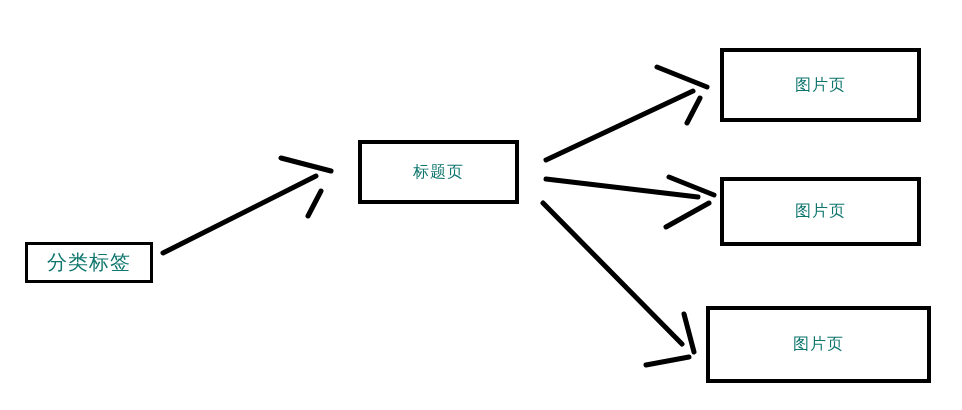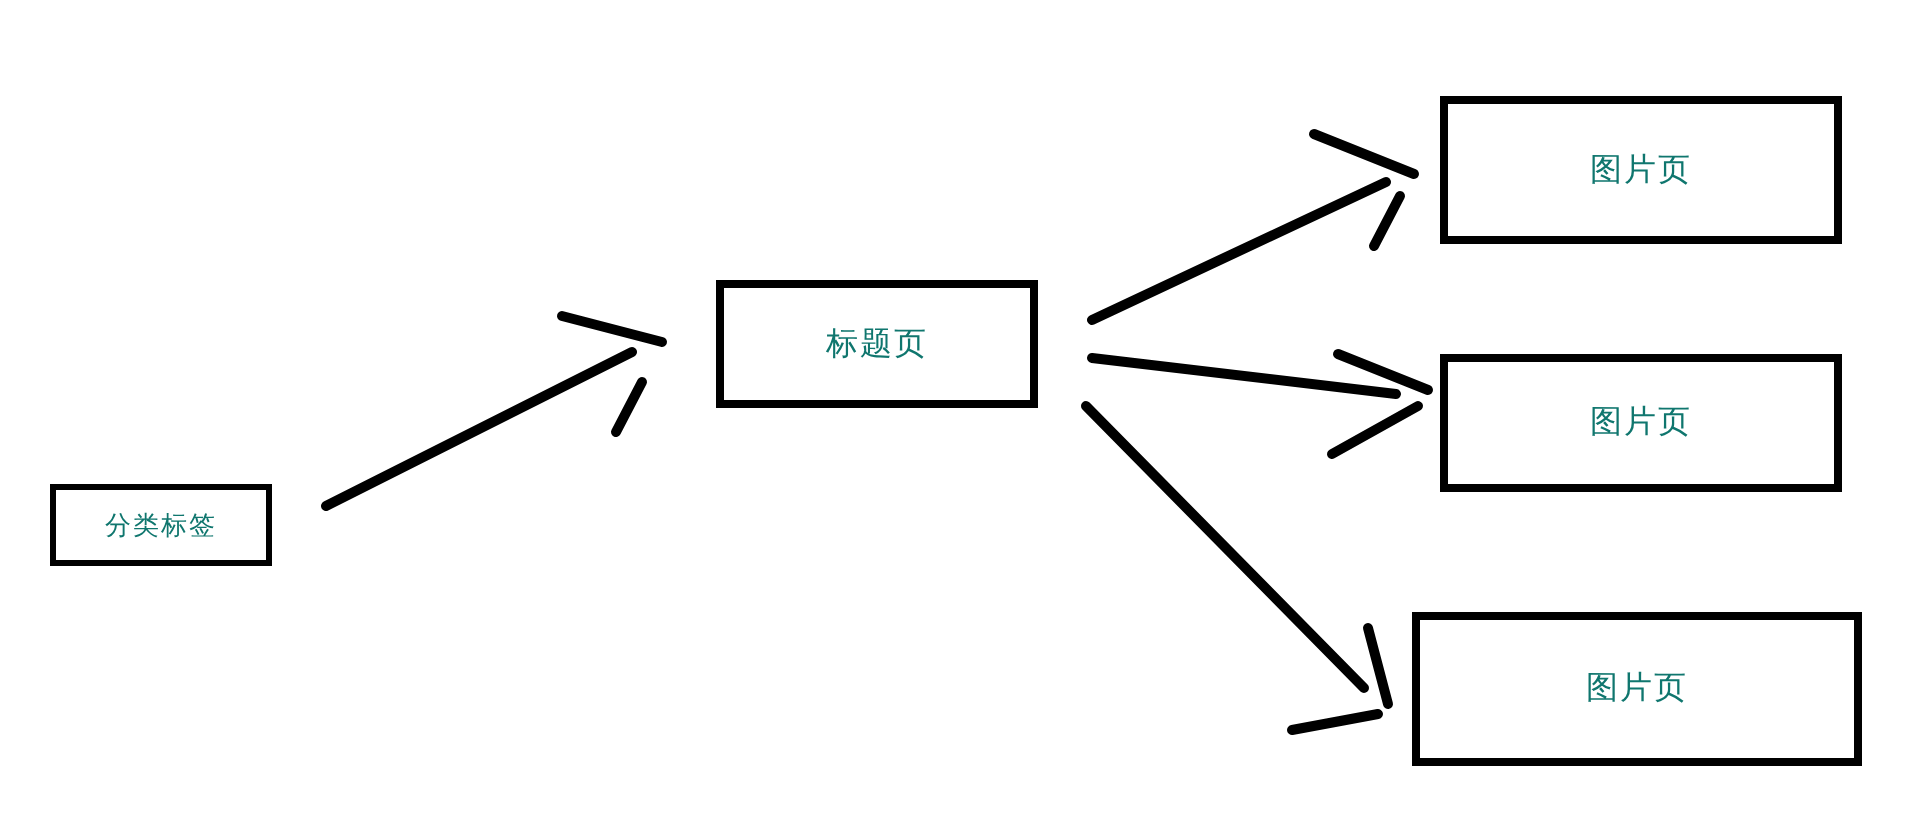--- a/index.html
+++ b/index.html
@@ -32,24 +32,24 @@
     display: flex;
     align-items: center;
     justify-content: center;
     font-size: 16px;
     color: #0f766e;
     letter-spacing: 1px;
   }
   .node-category {
     left: 25px;
     top: 242px;
-    width: 111px;
+    width: 128px;
     height: 41px;
     border-width: 3px;
-    font-size: 13px;
+    font-size: 20px;
   }
   .node-title {
     left: 340px;
     top: 140px;
     width: 161px;
     height: 64px;
     margin-left: 18px;
   }
   .node-image-top {
     left: 720px;

